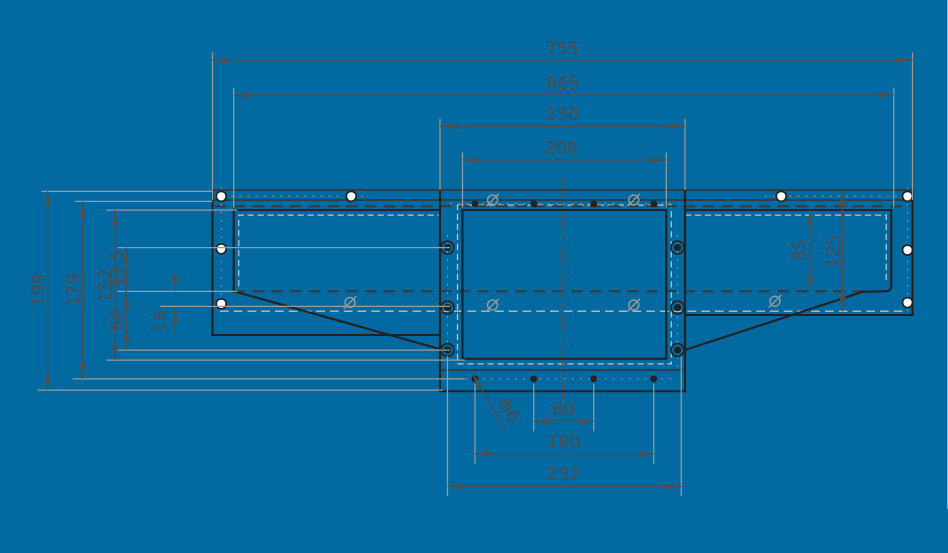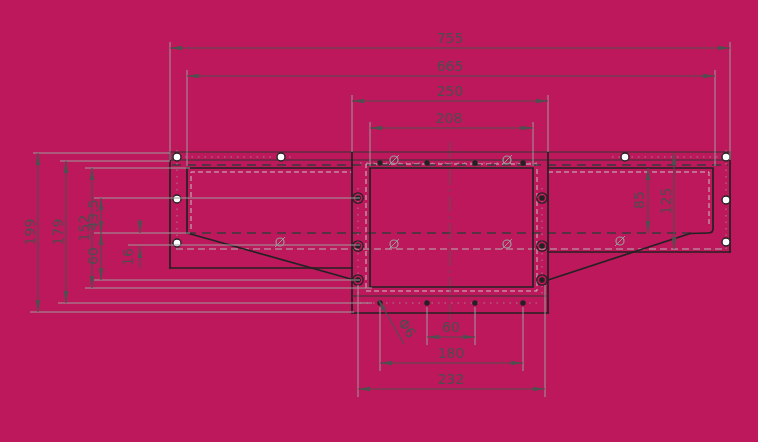--- a/index.html
+++ b/index.html
@@ -1,16 +1,16 @@
 <!DOCTYPE html>
 <html><head>
 <meta charset="utf-8">
 <style>
   html,body{margin:0;padding:0;background:#ffffff;}
-  .stage{position:relative;width:758px;height:442px;background:#be185d;overflow:hidden;}
+  .stage{position:relative;width:758px;height:442px;background:#0369a1;overflow:hidden;}
   svg{display:block;}
   text{font-family:"DejaVu Sans","Liberation Sans",sans-serif;font-size:14px;fill:#4d4d4d;}
   .pl{stroke:#222;stroke-width:1.7;fill:none;stroke-linecap:square;}
   .pm{stroke:#333;stroke-width:1.1;fill:none;}
   .hd{stroke:#3a3a3a;stroke-width:1.5;fill:none;stroke-dasharray:9,6;}
   .gd{stroke:#b3b3b3;stroke-width:1.1;fill:none;stroke-dasharray:7,4;}
   .od{stroke:#c4c4c4;stroke-width:1;fill:none;stroke-dasharray:5,3;}
   .cl{stroke:#555;stroke-width:0.9;fill:none;stroke-dasharray:16,4,3,4;}
   .hc{stroke:#9a9a9a;stroke-width:0.8;fill:none;stroke-dasharray:1.5,5;}
   .ex{stroke:#9b9b9b;stroke-width:1;fill:none;}

